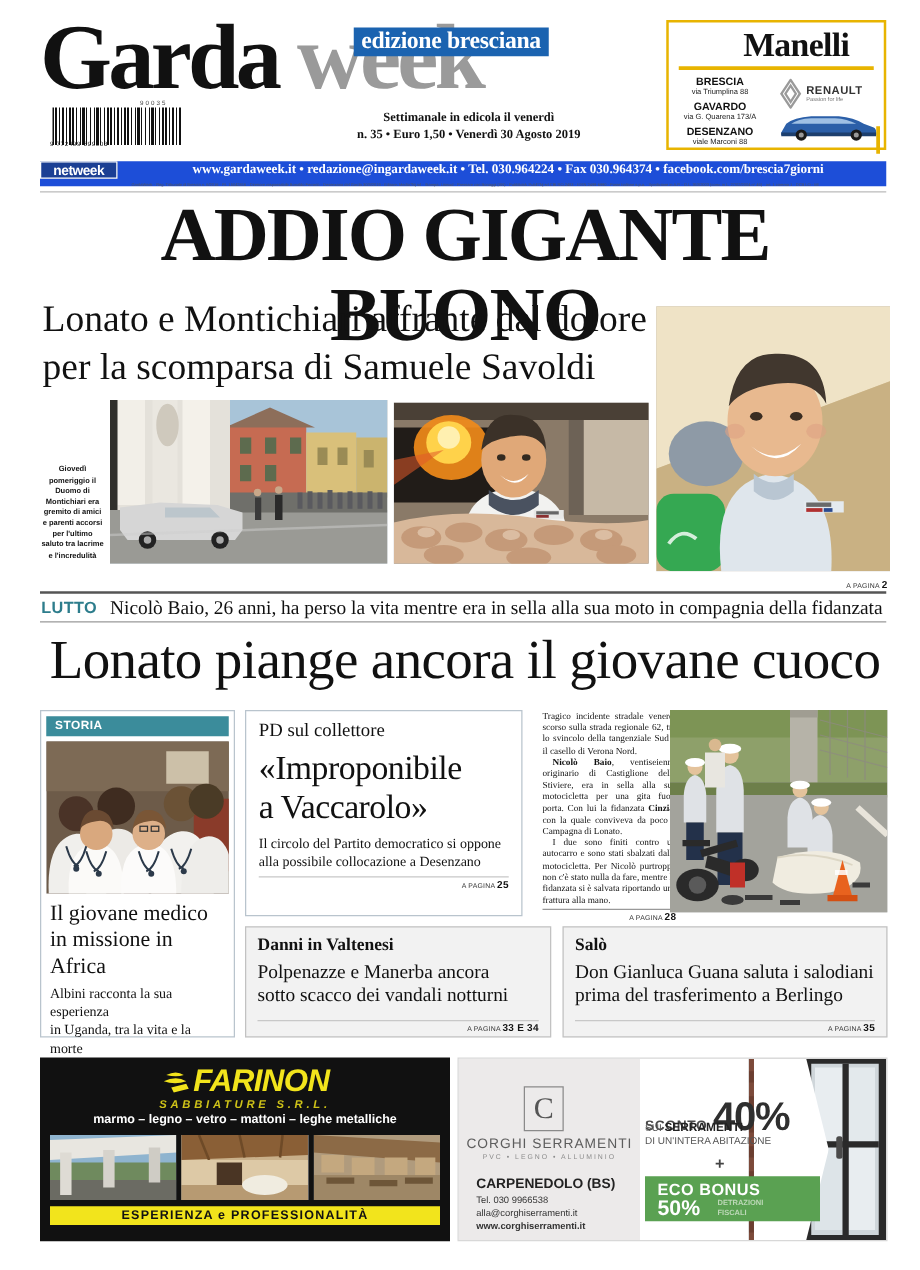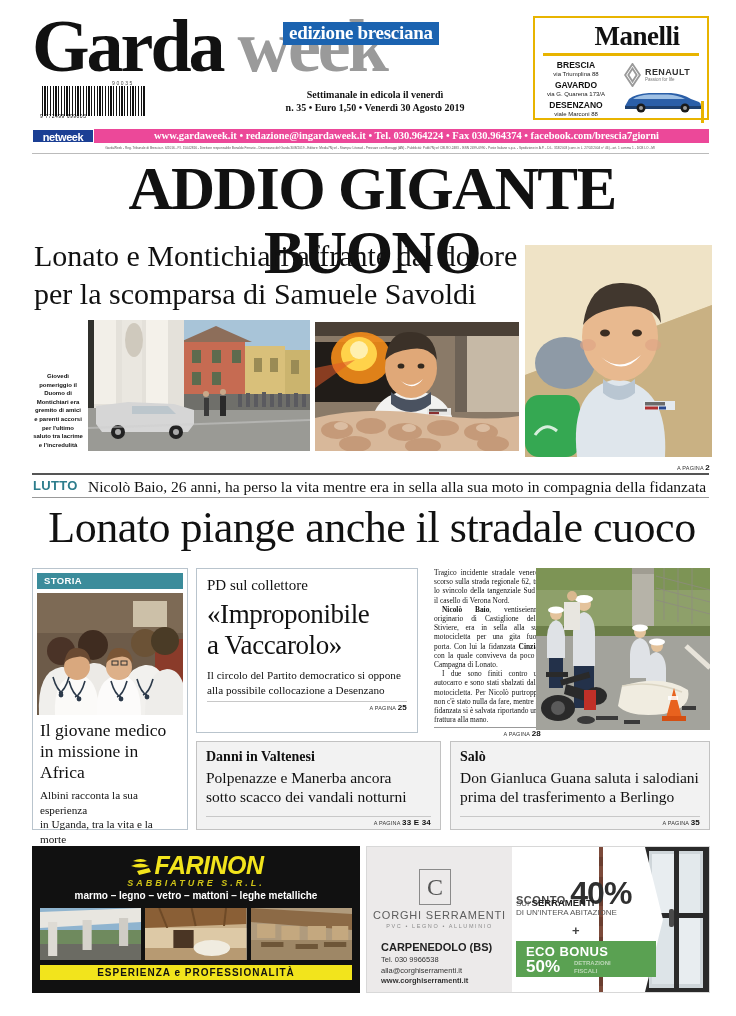--- a/index.html
+++ b/index.html
@@ -108,22 +108,22 @@
   .car {
     position: absolute; left: 4px; top: 28px; width: 82px; height: 26px;
   }
   .manelli-bar {
     position: absolute; right: 3px; top: 42px; width: 3px; height: 22px;
     background: #e8b400;
   }
 
   
   .redbar {
-    position: absolute; left: 32px; top: 129px; width: 677px; height: 14px;
-    background: #ec4899;
+    position: absolute; left: 32px; top: 129px; width: 677px; height: 20px;
+    background: #1d4ed8;
   }
   .netweek-logo {
     position: absolute; left: 0px; top: 0px; width: 62px; height: 14px;
     background: #1b3f94; color: #fff;
     font-family: "Liberation Sans", sans-serif;
     font-weight: bold; font-size: 11px; line-height: 14px;
     text-align: center; letter-spacing: -0.4px;
     border: 1px solid #fff; box-sizing: border-box;
   }
   .redbar-text {
@@ -590,21 +590,21 @@
   <div class="apagina apagina-2">
     <span>A PAGINA</span>
     <b>2</b>
   </div>
 
   <div class="lutto-rule-top"></div>
   <div class="lutto-label">LUTTO</div>
   <div class="lutto-text">Nicolò Baio, 26 anni, ha perso la vita mentre era in sella alla sua moto in compagnia della fidanzata</div>
   <div class="lutto-rule-bot"></div>
 
-  <div class="second-headline">Lonato piange anche il stradale cuoco</div>
+  <div class="second-headline">Lonato piange ancora il giovane cuoco</div>
 
   <div class="storia-box">
     <div class="storia-head">STORIA</div>
     <div class="storia-photo">
       <svg width="148" height="122" viewBox="0 0 148 122" preserveAspectRatio="none">
         <rect width="148" height="122" fill="#6d5b49"></rect>
         <rect x="0" y="0" width="148" height="40" fill="#7d6a55"></rect>
         <rect x="96" y="8" width="34" height="26" fill="#ccc0a8"></rect>
         <rect x="118" y="46" width="30" height="58" fill="#8a3b2a"></rect>
         <path d="M2 122 q-2 -44 22 -48 q22 -2 24 48 Z" fill="#f0efec"></path>

